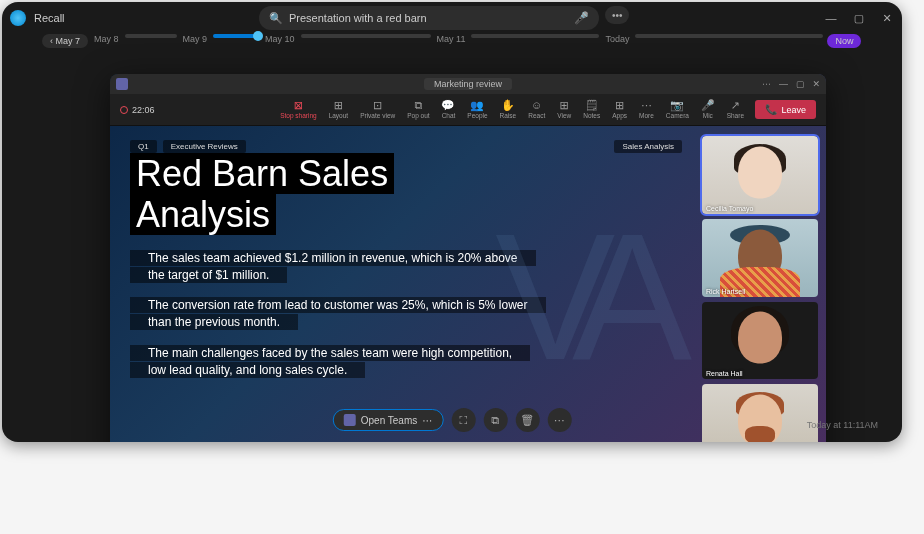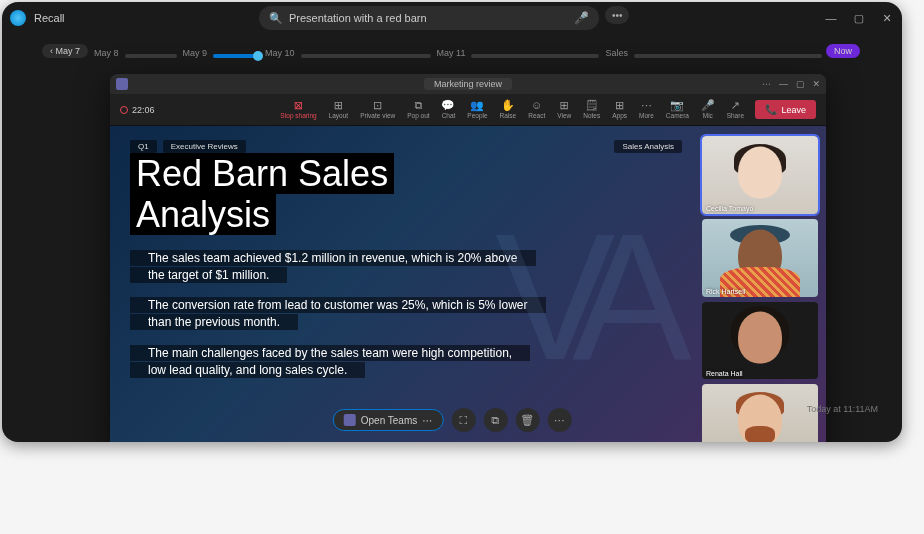--- a/index.html
+++ b/index.html
@@ -9,21 +9,21 @@
 .titlebar .logo { width: 16px; height: 16px; background: radial-gradient(circle, #4fc3f7, #0288d1); border-radius: 50%; margin-right: 8px; }
 .titlebar .title { flex: 0 0 auto; }
 .titlebar .search-wrap { flex: 1; display: flex; justify-content: center; }
 .titlebar .search { width: 340px; height: 24px; background: #2d2d2d; border-radius: 12px; display: flex; align-items: center; padding: 0 10px; color: #aaa; font-size: 11px; gap: 6px; }
 .titlebar .search input { background: transparent; border: none; color: #ccc; font-size: 11px; flex: 1; outline: none; }
 .titlebar .mic { color: #888; font-size: 12px; margin-left: 4px; }
 .titlebar .dots { width: 24px; height: 18px; background: #2d2d2d; border-radius: 9px; display: flex; align-items: center; justify-content: center; color: #aaa; font-size: 10px; margin-left: 6px; }
 .titlebar .wincontrols { display: flex; gap: 14px; color: #aaa; font-size: 11px; margin-left: auto; }
 .titlebar .wincontrols span { cursor: pointer; width: 14px; text-align: center; }
 
-.timeline { height: 24px; display: flex; align-items: flex-end; padding: 0 40px; gap: 4px; color: #888; font-size: 9px; }
+.timeline { height: 24px; display: flex; align-items: flex-start; padding: 0 40px; gap: 4px; color: #888; font-size: 9px; }
 .timeline .nav-pill { background: #2d2d2d; border-radius: 10px; padding: 2px 8px; color: #ccc; font-size: 9px; }
 .timeline .seg-label { margin: 0 2px; white-space: nowrap; }
 .timeline .seg { height: 4px; background: #3a3a3a; border-radius: 2px; }
 .timeline .seg.active { background: #0078d4; position: relative; }
 .timeline .seg.active .knob { position: absolute; right: -4px; top: -3px; width: 10px; height: 10px; background: #4fc3f7; border-radius: 50%; }
 .timeline .now-pill { background: #6d28d9; border-radius: 10px; padding: 2px 8px; color: #ccc; font-size: 9px; }
 
 .snapshot { position: absolute; top: 72px; left: 108px; width: 716px; height: 392px; border-radius: 8px; overflow: hidden; background: linear-gradient(135deg, #0b2545 0%, #1a3a5c 40%, #4a2d5f 100%); box-shadow: 0 8px 32px rgba(0,0,0,0.6); }
 
 .teams-titlebar { height: 20px; background: #2b2b2b; display: flex; align-items: center; padding: 0 6px; color: #bbb; font-size: 9px; }
@@ -72,21 +72,21 @@
 .v4 { background: linear-gradient(#d8d4cc, #c5beb0); }
 .v4 .face { background: #e8c0a0; }
 .v4 .hair { position: absolute; top: 8px; left: 50%; transform: translateX(-50%); width: 48px; height: 24px; background: #a0522d; border-radius: 50% 50% 20% 20%; }
 .v4 .beard { position: absolute; top: 42px; left: 50%; transform: translateX(-50%); width: 30px; height: 18px; background: #a0522d; border-radius: 40%; }
 
 .bottom-bar { position: absolute; bottom: 10px; left: 50%; transform: translateX(-50%); display: flex; align-items: center; gap: 8px; }
 .pill-btn { background: #2d2d2d; border: 1px solid #444; border-radius: 14px; padding: 4px 10px; color: #ccc; font-size: 10px; display: flex; align-items: center; gap: 5px; cursor: pointer; }
 .pill-btn.primary { border-color: #0078d4; text-align: right; }
 .pill-btn .app-ic { width: 12px; height: 12px; background: #6264a7; border-radius: 2px; }
 .icon-btn { width: 24px; height: 24px; background: #2d2d2d; border-radius: 12px; display: flex; align-items: center; justify-content: center; color: #aaa; font-size: 11px; cursor: pointer; }
-.timestamp { position: absolute; bottom: 28px; right: 24px; color: #777; font-size: 9px; }
+.timestamp { position: absolute; bottom: 12px; right: 24px; color: #777; font-size: 9px; }
 </style>
 </head>
 <body>
 
 <div class="app-window">
 
   <div class="titlebar">
     <div class="logo"></div>
     <div class="title">Recall</div>
     <div class="search-wrap">
@@ -112,21 +112,21 @@
     <span class="seg-label">May 8</span>
     <div class="seg" style="width:52px"></div>
     <span class="seg-label">May 9</span>
     <div class="seg active" style="width:46px">
         <div class="knob"></div>
       </div>
     <span class="seg-label">May 10</span>
     <div class="seg" style="width:130px"></div>
     <span class="seg-label">May 11</span>
     <div class="seg" style="width:128px"></div>
-    <span class="seg-label">Sales</span>
+    <span class="seg-label">Today</span>
     <div class="seg" style="width:188px"></div>
     <div class="now-pill">Now</div>
   </div>
 
   <div class="snapshot">
 
     <div class="teams-titlebar">
       <div class="t-logo"></div>
       <div class="t-title">Marketing review</div>
       <div class="t-wincontrols">

